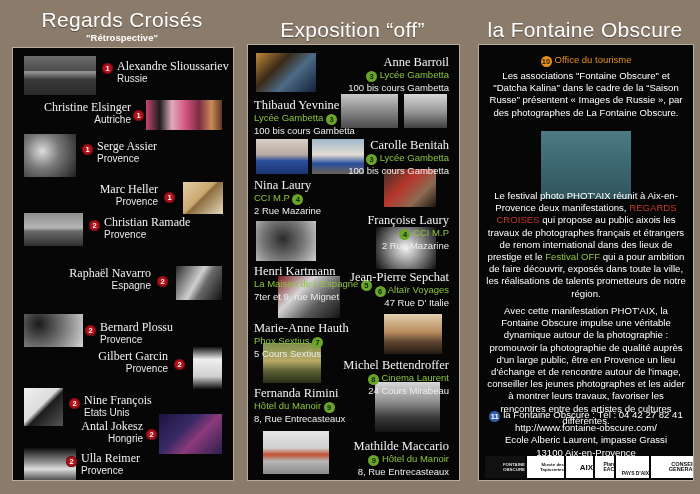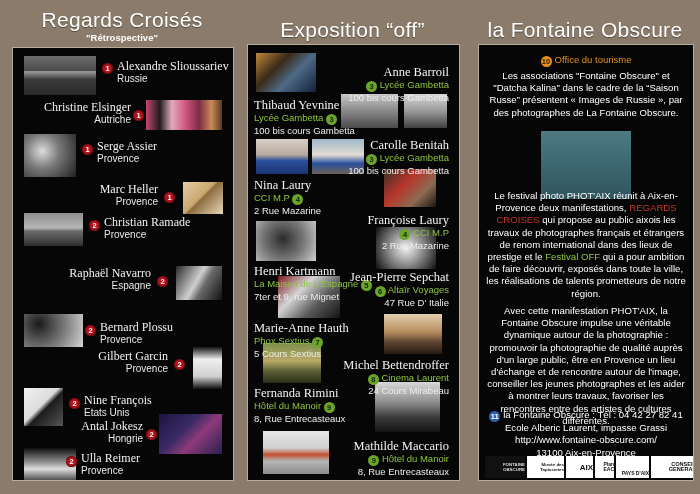--- a/index.html
+++ b/index.html
@@ -228,21 +228,21 @@
     <div class="ph" style="left:15px;top:298px;width:58px;height:40px;">
       <i style="background:linear-gradient(180deg,#7d8f4a 0%,#b9a967 45%,#5a5f34 70%,#2b2d18 100%);"></i>
     </div>
     <div class="ph" style="left:127px;top:337px;width:65px;height:50px;">
       <i style="background:linear-gradient(180deg,#d9d9d9 0%,#8e8e8e 40%,#3c3c3c 70%,#141414 100%);"></i>
     </div>
     <div class="ph" style="left:15px;top:386px;width:66px;height:43px;">
       <i style="background:linear-gradient(180deg,#e6e6e6 0%,#cfcfcf 40%,#c05030 55%,#b5b5b5 70%,#8d8d8d 100%);"></i>
     </div>
 
-    <div class="e2 r" style="left:45px;top:20px;width:156px;">
+    <div class="e2 r" style="left:45px;top:10px;width:156px;">
       <div class="nm">Anne Barroil</div>
       <div class="ven"><span class="ibadge">3</span> <span>Lycée Gambetta</span></div>
       <div class="adr">100 bis cours Gambetta</div>
     </div>
 
     <div class="e2 l" style="left:6px;top:53px;width:160px;">
       <div class="nm">Thibaud Yevnine</div>
       <div class="ven"><span>Lycée Gambetta</span> <span class="ibadge">3</span></div>
       <div class="adr">100 bis cours Gambetta</div>
     </div>
@@ -319,22 +319,22 @@
       <span class="red">REGARDS CROISES</span>
       <span>qui propose au public aixois les travaux de photographes français et étrangers de renom international dans des lieux de prestige et le</span>
       <span class="grn">Festival OFF</span>
       <span>qui a pour ambition de faire découvrir, exposés dans toute la ville, les réalisations de talents prometteurs de notre région.</span>
     </div>
 
     <div class="c3p" style="top:260px;">Avec cette manifestation PHOT'AIX, la Fontaine Obscure impulse une véritable dynamique autour de la photographie : promouvoir la photographie de qualité auprès d'un large public, être en Provence un lieu d'échange et de rencontre autour de l'image, conseiller les jeunes photographes et les aider à montrer leurs travaux, favoriser les rencontres entre des artistes de cultures différentes.</div>
 
     <div class="c3foot" style="top:364px;">
       <div><span class="ibadge">11</span><span>la Fontaine Obscure : Tél : 04 42 27 82 41</span></div>
+      <div>http://www.fontaine-obscure.com/</div>
       <div>Ecole Alberic Laurent, impasse Grassi</div>
-      <div>http://www.fontaine-obscure.com/</div>
       <div>13100 Aix-en-Provence</div>
     </div>
 
     <div class="logos" style="left:6px;top:411px;height:22px;">
       <div class="logo" style="width:40px;background:#111;">
         <span style="color:#ddd;">
           <b>FONTAINE</b>
           <b>OBSCURE</b>
         </span>
       </div>

